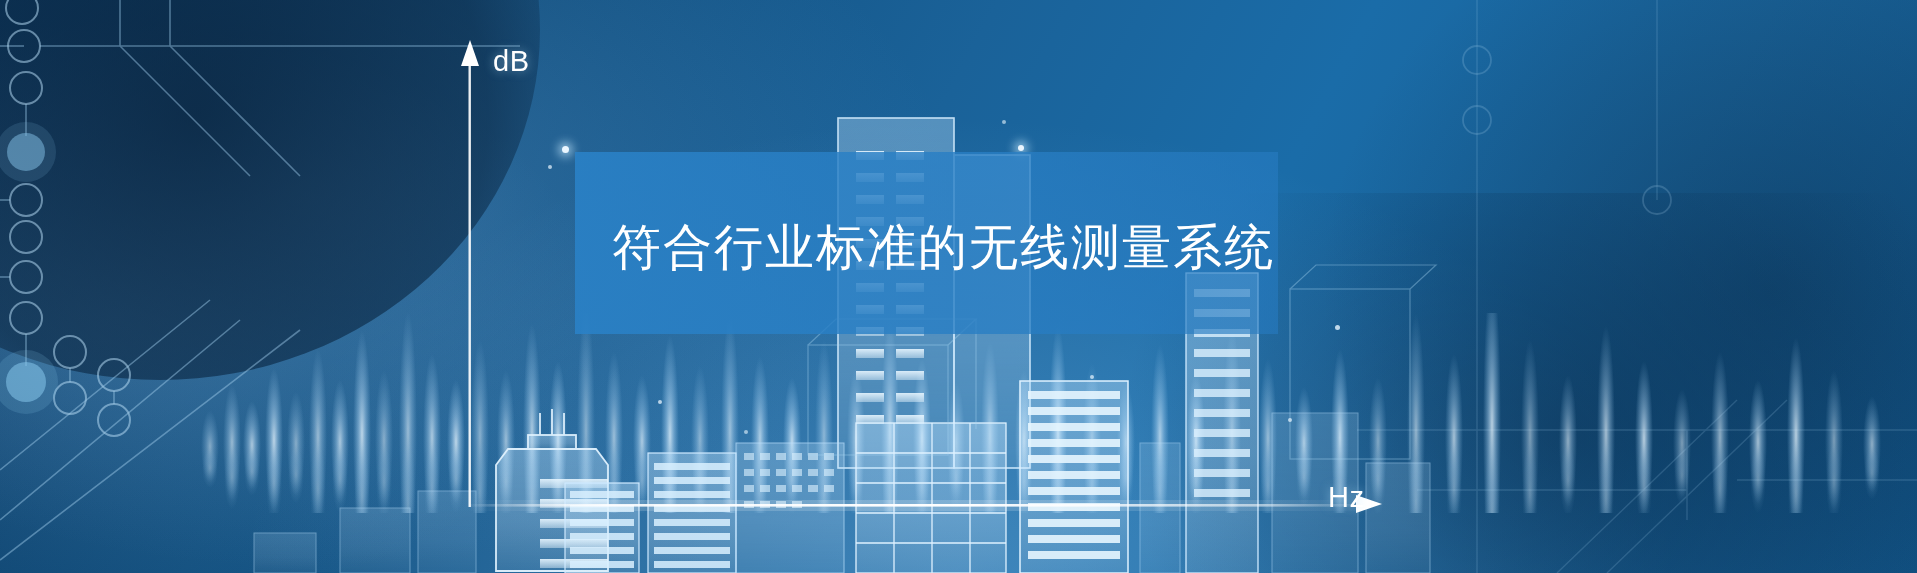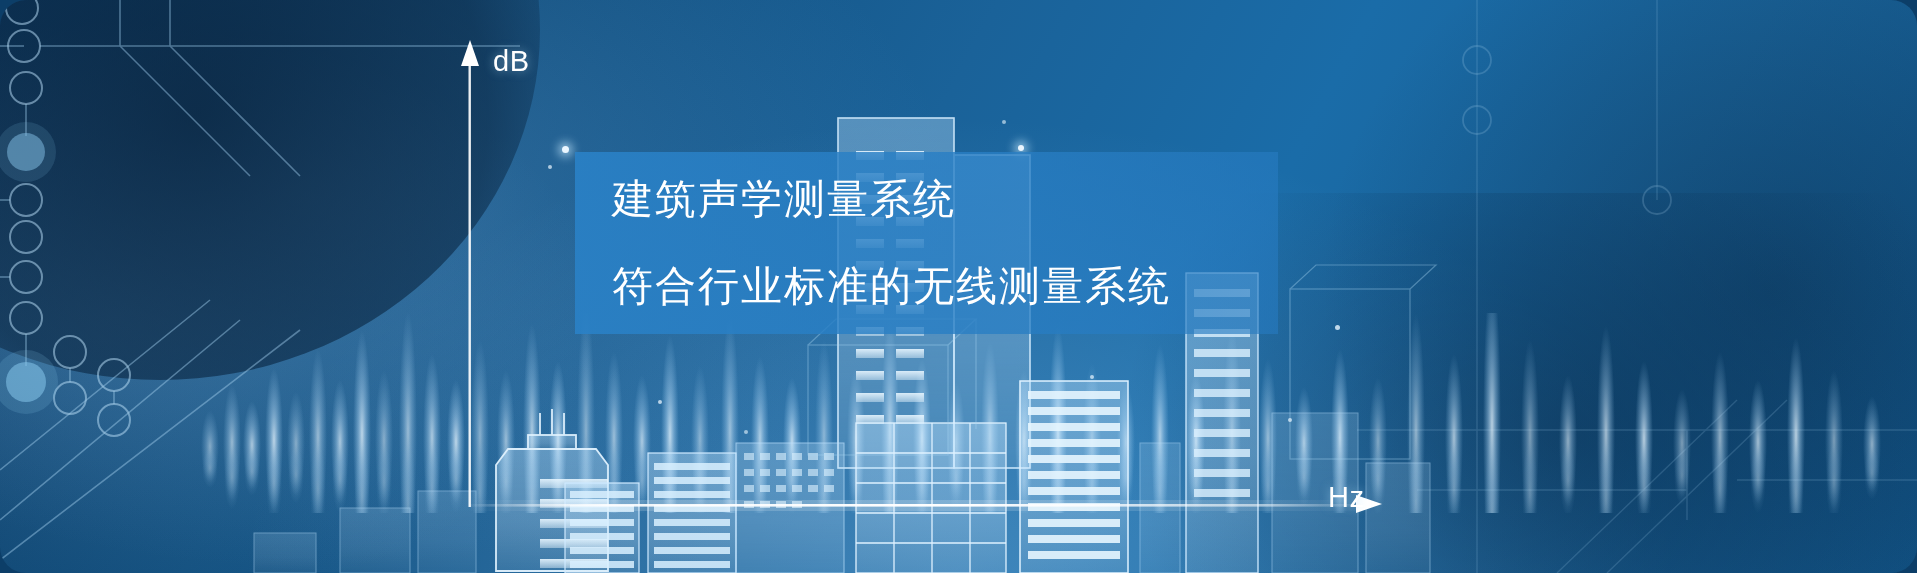--- a/index.html
+++ b/index.html
@@ -9,21 +9,20 @@
   .banner{
     position:relative;
     width:1917px;
     height:573px;
     overflow:hidden;
     background:
       radial-gradient(ellipse 900px 520px at 16% 34%, rgba(110,165,215,0.30) 0%, rgba(110,165,215,0.10) 45%, rgba(110,165,215,0) 72%),
       radial-gradient(ellipse 700px 420px at 6% 55%, rgba(140,190,230,0.22) 0%, rgba(140,190,230,0) 70%),
       radial-gradient(ellipse 1100px 700px at 50% 100%, rgba(150,200,240,0.30) 0%, rgba(150,200,240,0) 65%),
       linear-gradient(118deg, #0b3c66 0%, #13507f 22%, #1a6299 45%, #1a6ca8 62%, #1a6399 80%, #12568a 100%);
-    border-radius: 26px;
   }
 
   
   .vignette-tl{
     position:absolute;left:-220px;top:-320px;width:760px;height:700px;
     border-radius:50%;
     background:radial-gradient(circle at 55% 62%, rgba(6,32,58,0.80) 0%, rgba(6,32,58,0.55) 48%, rgba(6,32,58,0) 72%);
     pointer-events:none;
   }
   .vignette-r{
@@ -75,21 +74,21 @@
     color:#ffffff;
     font-size:41px;
     font-weight:400;
     letter-spacing:2px;
     line-height:1.05;
     margin:0 0 0 0;
     white-space:nowrap;
   }
   .subtitle{
     color:#ffffff;
-    font-size:41px;
+    font-size:49px;
     font-weight:400;
     letter-spacing:2px;
     line-height:1.05;
     margin:44px 0 0 0;
     white-space:nowrap;
   }
 
   
   .dot{position:absolute;border-radius:50%;background:#eaf6ff;pointer-events:none;}
   .dot.soft{box-shadow:0 0 10px 4px rgba(200,235,255,.65);}
@@ -496,17 +495,16 @@
   <div class="dot" style="left:1288px;top:418px;width:4px;height:4px;opacity:.7;"></div>
   <div class="dot" style="left:658px;top:400px;width:4px;height:4px;opacity:.75;"></div>
   <div class="dot" style="left:744px;top:430px;width:4px;height:4px;opacity:.6;"></div>
   <div class="dot" style="left:1090px;top:375px;width:4px;height:4px;opacity:.7;"></div>
   <div class="dot" style="left:1002px;top:120px;width:4px;height:4px;opacity:.6;"></div>
 
   <div class="axis-label label-db">dB</div>
   <div class="axis-label label-hz">Hz</div>
 
   <div class="text-box">
-    <div class="title">建筑声学测量系统</div>
     <div class="subtitle">符合行业标准的无线测量系统</div>
   </div>
 
 </div>
 
 </body></html>

